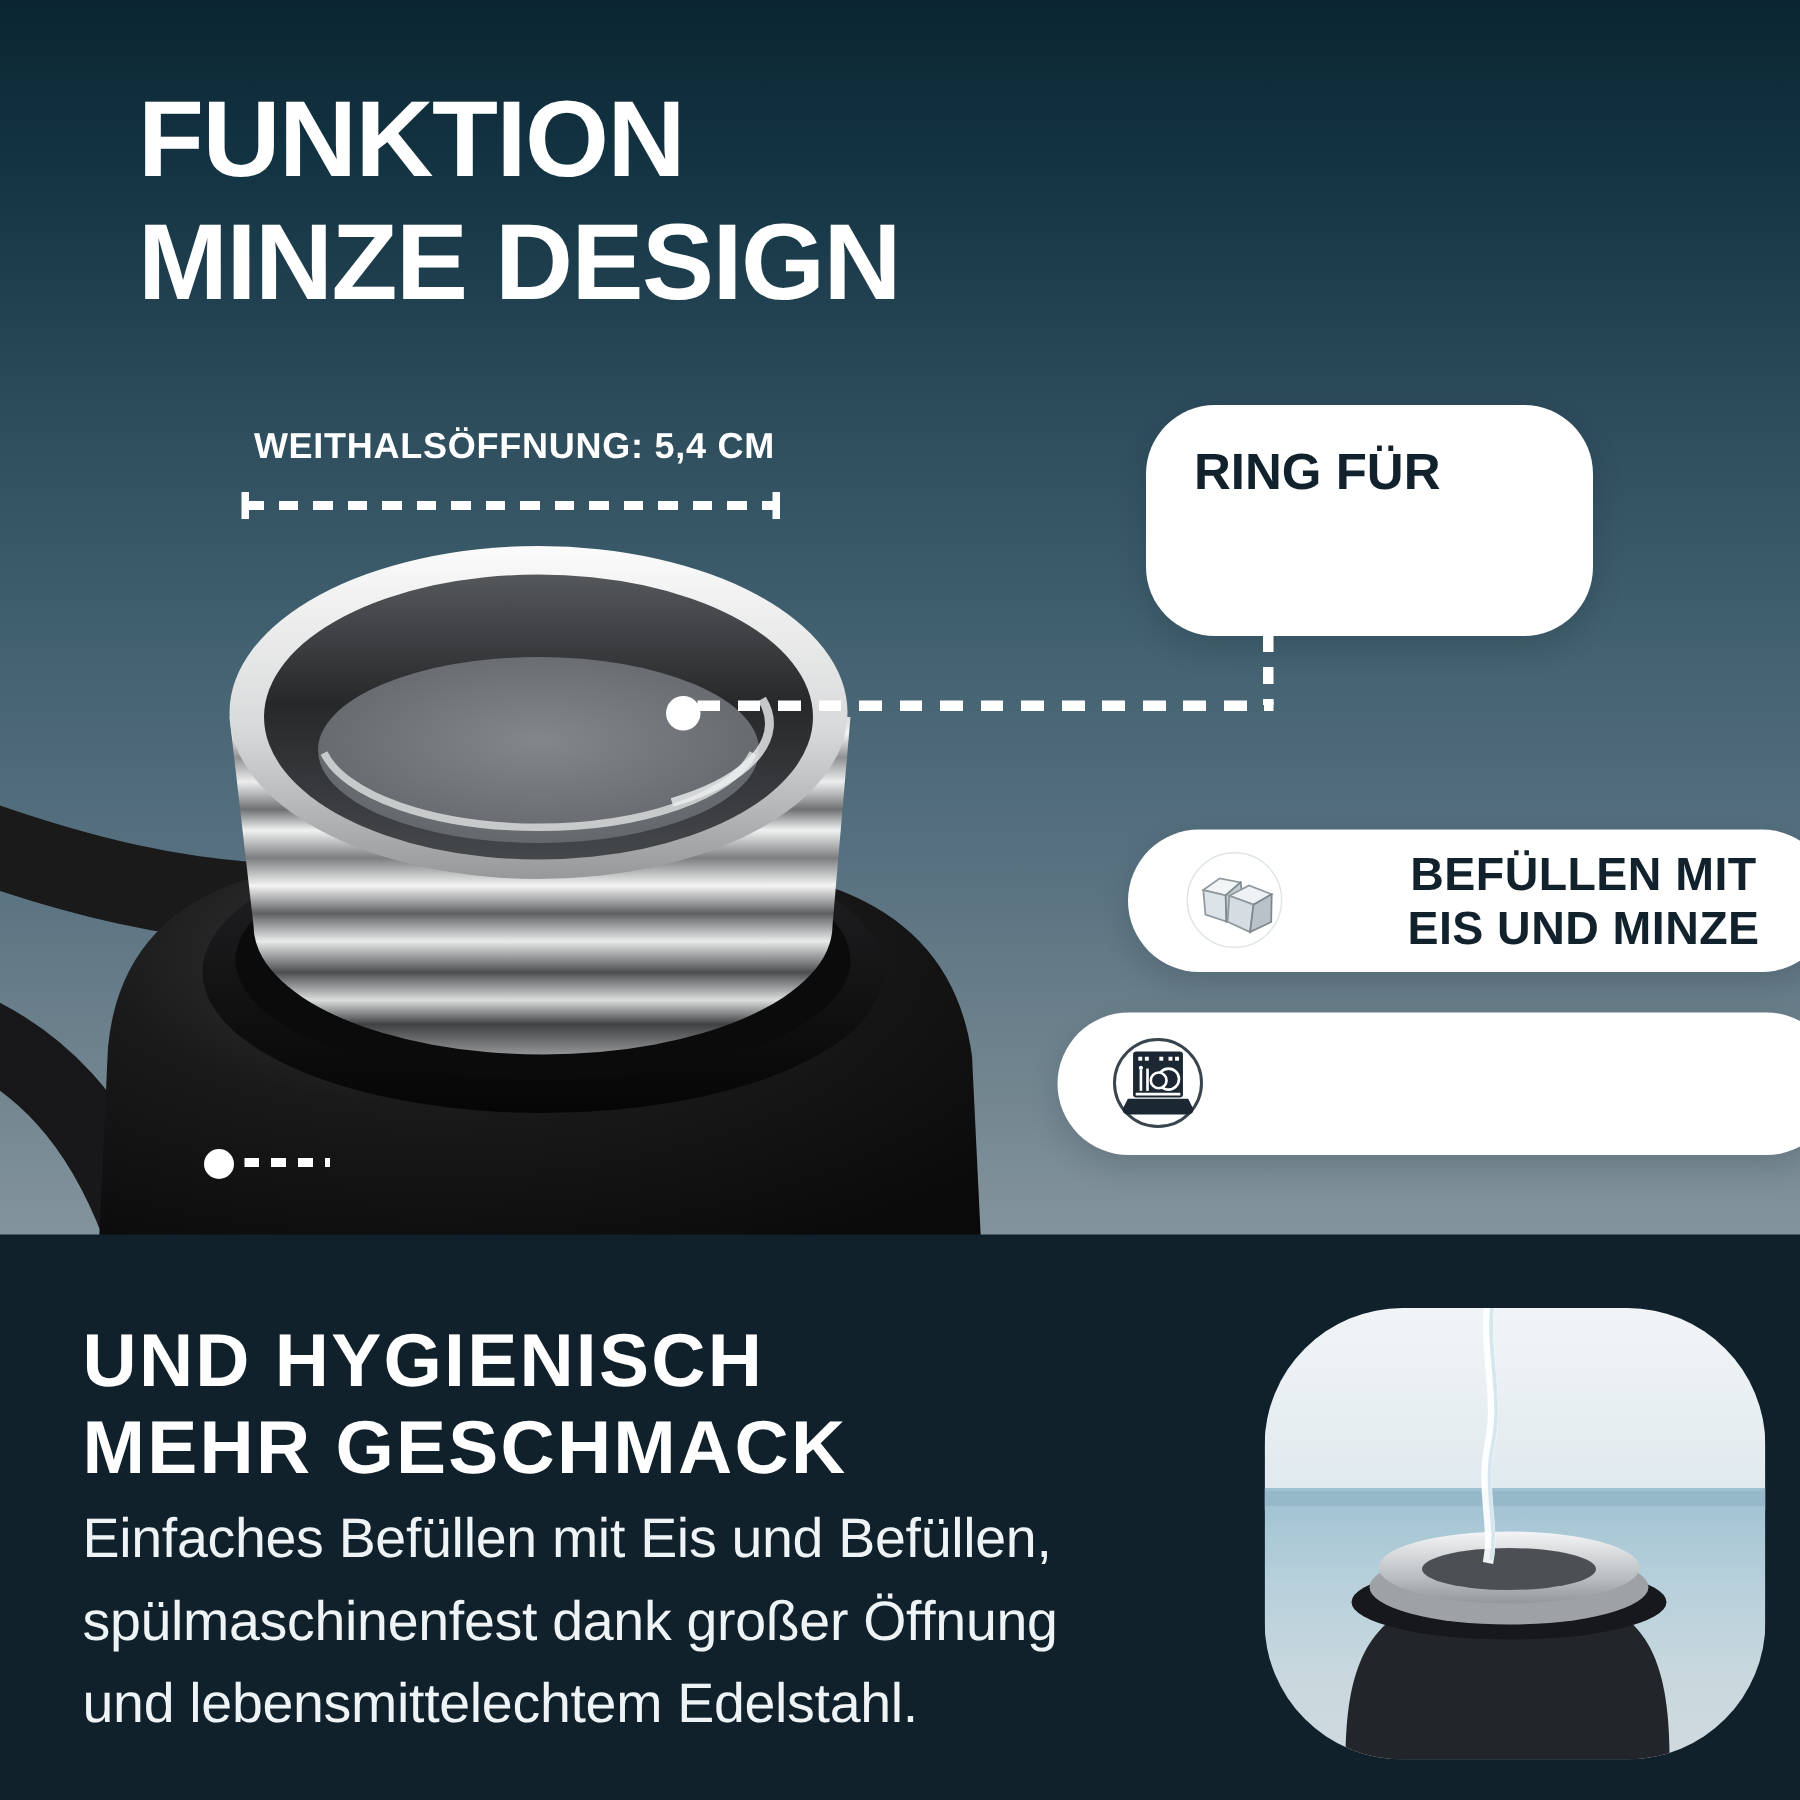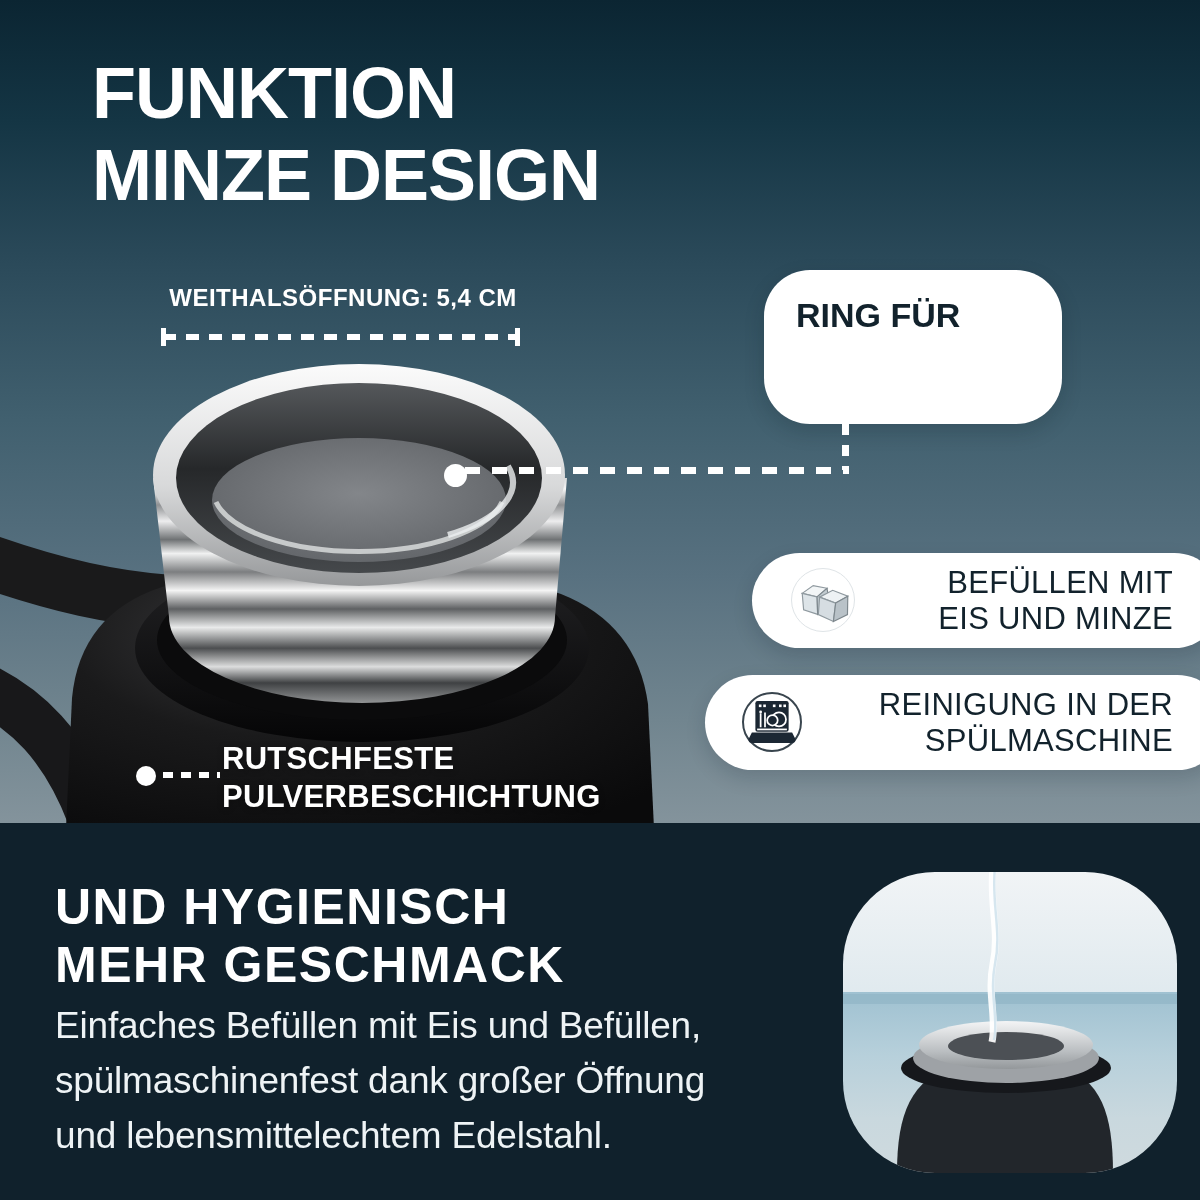--- a/index.html
+++ b/index.html
@@ -22,22 +22,22 @@
   .ring-box{left:764px;top:270px;width:298px;height:154px;background:#fff;border-radius:46px;
     box-shadow:0 8px 20px rgba(10,25,35,.18);color:#12222c;font-weight:700;font-size:34px;line-height:41px;
     padding:25px 0 0 32px;box-sizing:border-box;}
   .leader-v{left:842px;top:424px;width:7px;height:46px;background:repeating-linear-gradient(180deg,#fff 0 11px,rgba(0,0,0,0) 11px 21px);}
   .leader-h{left:465px;top:467px;width:384px;height:7px;background:repeating-linear-gradient(90deg,#fff 0 15px,rgba(0,0,0,0) 15px 27px);}
   .leader-dot{left:444px;top:464px;width:23px;height:23px;border-radius:50%;background:#fff;}
   
   .pill{background:#fff;border-radius:48px;box-shadow:0 8px 20px rgba(10,25,35,.16);}
   .pill.ice{left:752px;top:553px;width:470px;height:95px;}
   .pill.dw{left:705px;top:675px;width:520px;height:95px;}
-  .pill-text{position:absolute;top:50%;transform:translateY(-50%);right:52px;text-align:right;
-    color:#12222c;font-weight:400;font-size:31px;line-height:36px;letter-spacing:.3px;}
+  .pill-text{position:absolute;top:50%;transform:translateY(-50%);right:52px;text-align:center;
+    color:#12222c;font-weight:700;font-size:31px;line-height:36px;letter-spacing:.3px;}
   .pill.ice .pill-text{right:49px;}
   .icon-circle{position:absolute;border-radius:50%;background:#fff;}
   .ice-circle{left:39px;top:15px;width:64px;height:64px;border:1px solid #dfe4e7;box-sizing:border-box;}
   .dw-circle{left:37px;top:17px;width:60px;height:60px;border:2px solid #39454e;box-sizing:border-box;}
   .icon-circle svg{position:absolute;left:0;top:0;width:100%;height:100%;}
   
   .coat-dot{left:136px;top:766px;width:20px;height:20px;border-radius:50%;background:#fff;}
   .coat-dash{left:163px;top:772px;width:57px;height:6px;background:repeating-linear-gradient(90deg,#fff 0 10px,rgba(0,0,0,0) 10px 18px);}
   .coat-label{left:222px;top:740px;color:#fff;font-weight:700;font-size:31px;line-height:38px;letter-spacing:.3px;
     text-shadow:0 1px 6px rgba(0,0,0,.35);}
@@ -168,32 +168,24 @@
           <line x1="19" y1="22" x2="19" y2="38"></line>
           <line x1="24" y1="21" x2="24" y2="38"></line>
           <circle cx="19" cy="20.5" r="1.6" fill="#fff" stroke="none"></circle>
           <circle cx="40" cy="29" r="8"></circle>
           <circle cx="32.5" cy="30" r="6" fill="#1b2733"></circle>
           <line x1="15" y1="40.5" x2="49" y2="40.5"></line>
         </g>
         <path d="M9,44 L55,44 L59,52 Q59,56 54,56 L10,56 Q5,56 5,52 Z" fill="#1b2733"></path>
       </svg>
     </div>
-    <div class="pill-text">
-      <div>REINIGUNG IN DER</div>
-      <div>SPÜLMASCHINE</div>
-    </div>
   </div>
 
   <div class="abs coat-dot"></div>
   <div class="abs coat-dash"></div>
-  <div class="abs coat-label">
-    <div>RUTSCHFESTE</div>
-    <div>PULVERBESCHICHTUNG</div>
-  </div>
 
   <div class="abs bottom-panel"></div>
 
   <div class="abs bottom-heading">
     <div>UND HYGIENISCH</div>
     <div>MEHR GESCHMACK</div>
   </div>
 
   <div class="abs bottom-paragraph">
     <div>Einfaches Befüllen mit Eis und Befüllen,</div>

